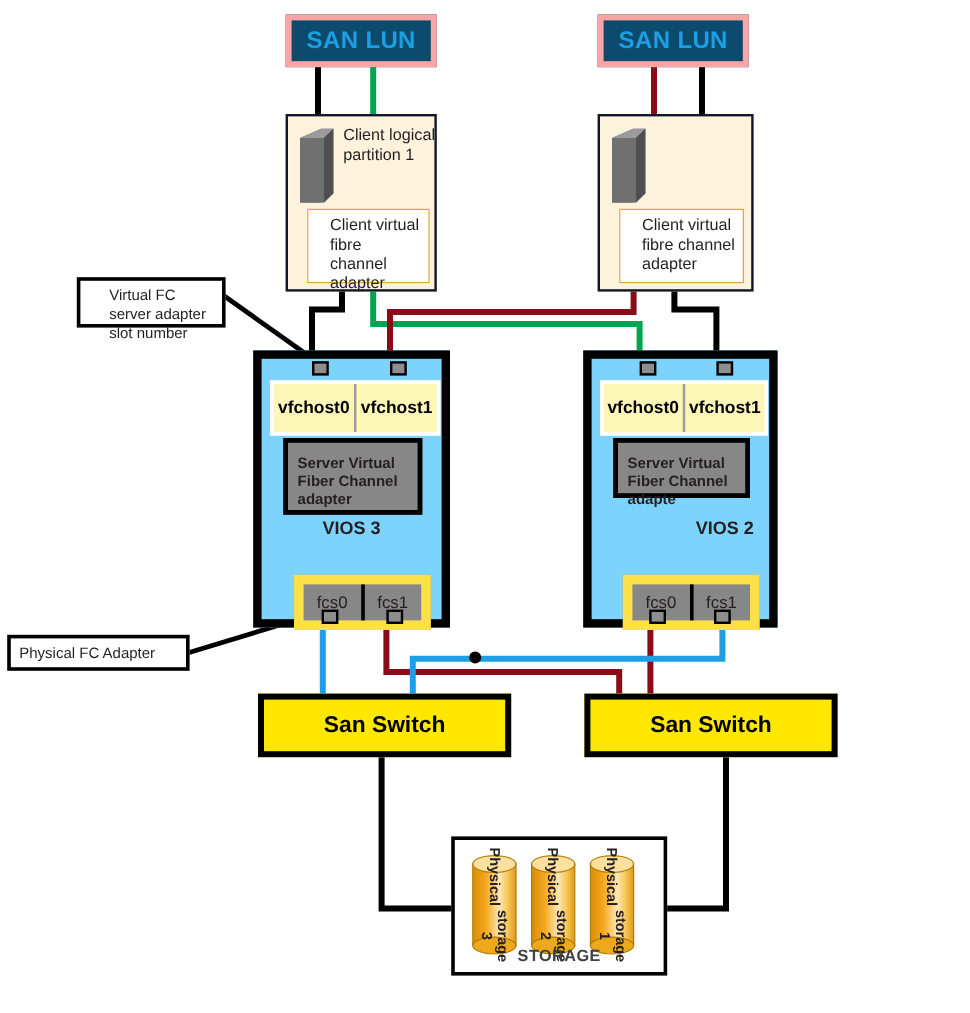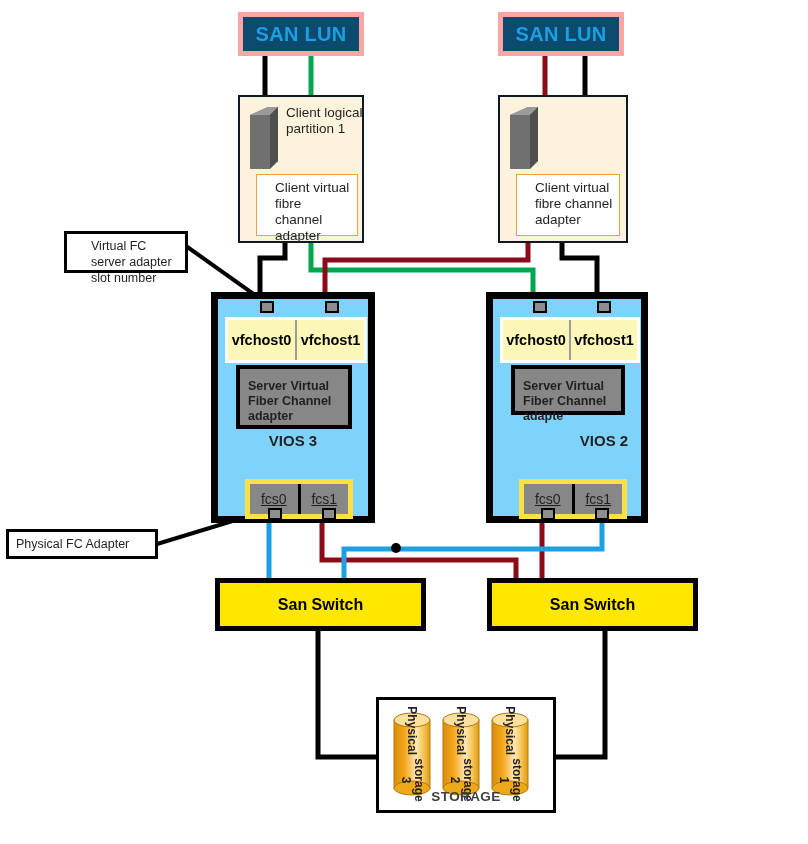--- a/index.html
+++ b/index.html
@@ -39,29 +39,29 @@
   .vfcrow .cell{flex:1;display:flex;align-items:center;justify-content:center;
           font-size:14.5px;font-weight:bold;color:#000;}
   .vfcrow .divider{width:2px;background:#9a9a9a;}
 
   
   .svfc{position:absolute;border:4px solid #000;background:#878787;
         font-size:12.5px;font-weight:bold;line-height:15px;color:#231f20;
         padding:10px 6px 0 8px;box-sizing:border-box;}
 
   
-  .fcsrow{position:absolute;border:5px solid #fde047;background:#878787;display:flex;text-decoration:underline;}
+  .fcsrow{position:absolute;border:8px solid #fde047;background:#878787;display:flex;}
   .fcsrow .cell{flex:1;display:flex;align-items:center;justify-content:center;
           font-size:14px;color:#231f20;}
   .fcsrow .divider{width:3px;background:#000;}
 
   
   .sanswitch{border:5px solid #000;background:#ffe700;
         display:flex;align-items:center;justify-content:center;
-        font-size:16px;font-weight:bold;color:#000;}
+        font-size:19px;font-weight:bold;color:#000;}
 
   
   .storagebox{border:3px solid #000;background:#ffffff;}
   .storagelabel{position:absolute;width:100%;text-align:center;bottom:6px;
         font-size:13.5px;font-weight:bold;color:#404040;letter-spacing:.4px;}
   .cyl{position:absolute;width:40px;height:84px;}
   .cyl .ctext{position:absolute;left:0;top:0;width:84px;height:40px;
         transform:rotate(90deg);transform-origin:0 0;
         margin-left:40px;
         display:flex;align-items:center;justify-content:center;

